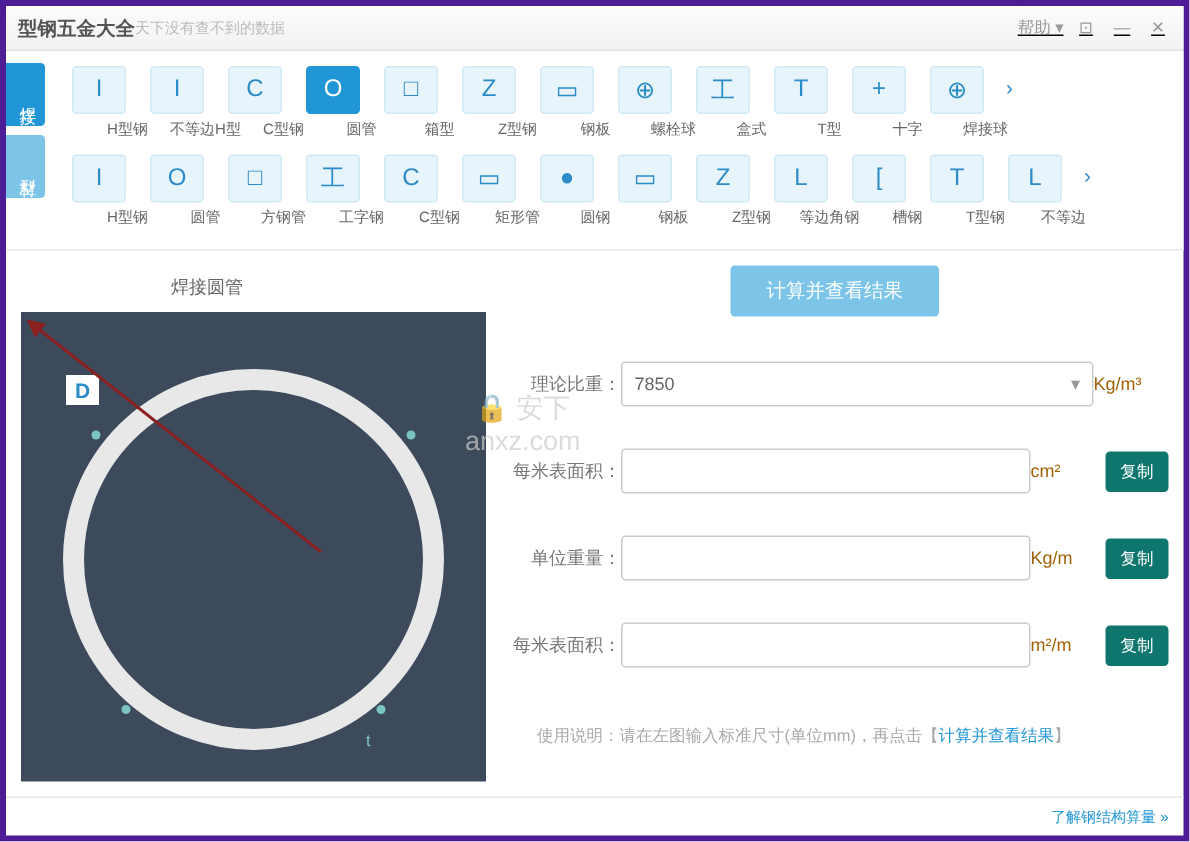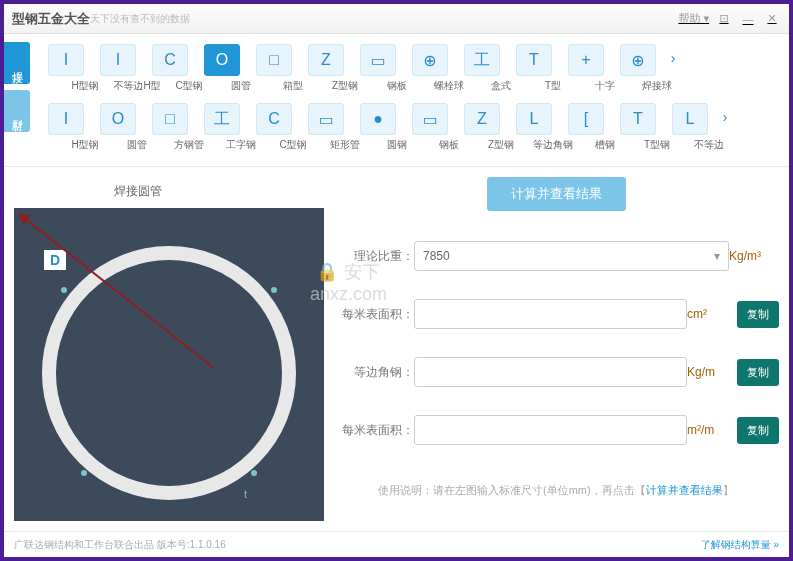--- a/index.html
+++ b/index.html
@@ -36,21 +36,21 @@
 
 .right-col { flex: 1; display: flex; flex-direction: column; padding-top: 0; }
 .calc-btn { align-self: center; background: #7cc5e8; color: #fff; border: none; padding: 8px 24px; font-size: 13px; border-radius: 3px; cursor: pointer; margin-bottom: 30px; }
 .form-row { display: flex; align-items: center; margin-bottom: 28px; gap: 0; }
 .form-label { width: 80px; text-align: right; font-size: 12px; color: #777; }
 .form-input { flex: 1; height: 30px; border: 1px solid #ccc; border-radius: 3px; padding: 0 8px; font-size: 12px; color: #666; }
 .form-select { flex: 1; height: 30px; border: 1px solid #ccc; border-radius: 3px; padding: 12px 8px; font-size: 12px; color: #666; background: #fff; position: relative; display: flex; align-items: center; }
 .form-select::after { content: "▾"; position: absolute; right: 8px; color: #999; }
 .form-unit { width: 50px; font-size: 12px; color: #a16207; }
 .copy-btn { background: #0f766e; color: #fff; border: none; padding: 6px 10px; font-size: 11px; border-radius: 3px; cursor: pointer; }
-.hint { font-size: 11px; color: #aaa; margin-top: 10px; margin-left: 44px; }
+.hint { font-size: 11px; color: #aaa; margin-top: 10px; margin-left: 24px; }
 .hint-link { color: #2196d6; }
 
 .statusbar { height: 26px; border-top: 1px solid #e8e8e8; display: flex; align-items: center; padding: 0 10px; font-size: 10px; color: #aaa; }
 .statusbar-right { margin-left: auto; color: #2196d6; cursor: pointer; }
 
 .watermark { position: absolute; top: 260px; left: 310px; font-size: 18px; color: #ccc; font-family: Arial; pointer-events: none; opacity: 0.7; }
 .watermark .lock { display: block; text-align: center; }
 </style>
 </head>
 <body>
@@ -214,41 +214,40 @@
       </div>
 
       <div class="form-row">
         <span class="form-label">每米表面积：</span>
         <input class="form-input" style="">
         <span class="form-unit">cm²</span>
         <button class="copy-btn">复制</button>
       </div>
 
       <div class="form-row">
-        <span class="form-label">等边角钢：</span>
+        <span class="form-label">单位重量：</span>
         <input class="form-input" style="">
         <span class="form-unit">Kg/m</span>
         <button class="copy-btn">复制</button>
       </div>
 
       <div class="form-row">
         <span class="form-label">每米表面积：</span>
         <input class="form-input" style="">
         <span class="form-unit">m²/m</span>
         <button class="copy-btn">复制</button>
       </div>
 
       <div class="hint">
         <span>使用说明：请在左图输入标准尺寸(单位mm)，再点击【</span><span class="hint-link">计算并查看结果</span><span>】</span>
       </div>
     </div>
   </div>
 
   <div class="statusbar">
-    <span>广联达钢结构和工作台联合出品    版本号:1.1.0.16</span>
     <span class="statusbar-right">了解钢结构算量 »</span>
   </div>
 </div>
 
 <div class="watermark">
   <span class="lock">🔒 <span>安下</span></span>
   <span>anxz.com</span>
 </div>
 
 </body></html>

